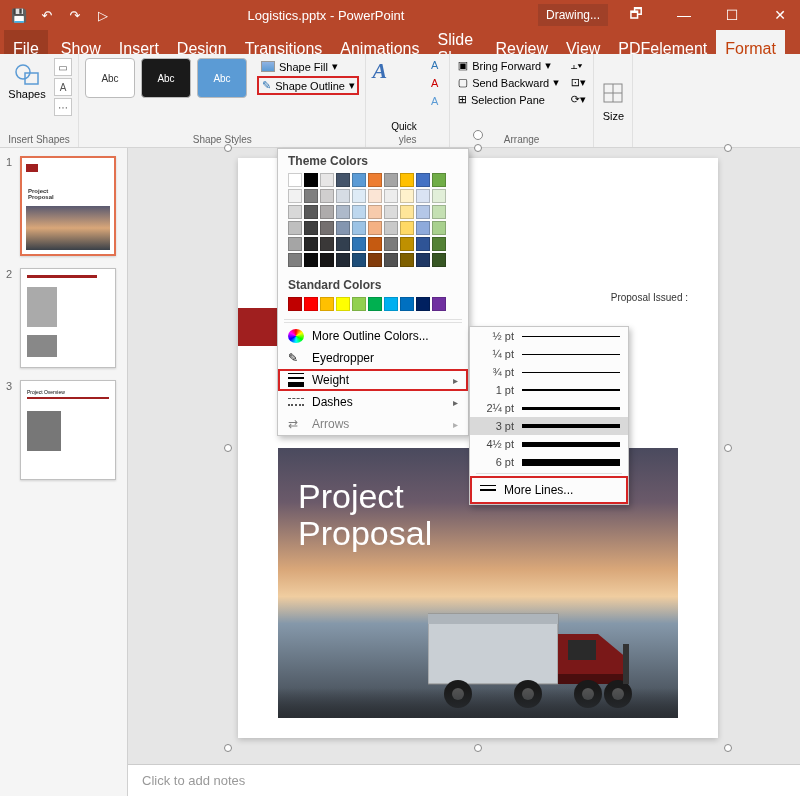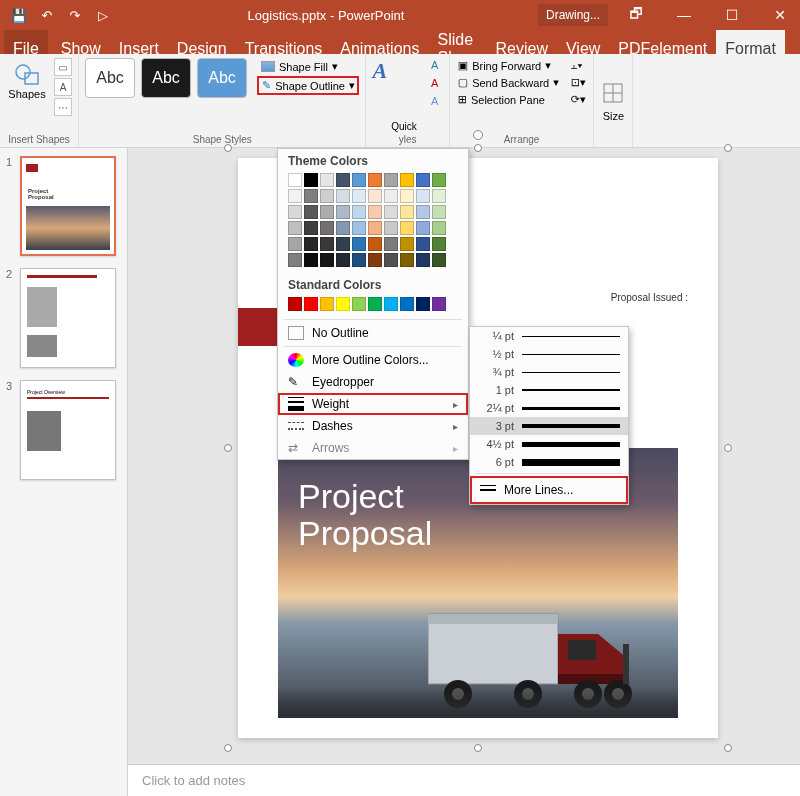--- a/index.html
+++ b/index.html
@@ -9,38 +9,38 @@
 .title-bar .left-icons { display: flex; gap: 6px; padding-left: 8px; }
 .title-bar .icon-btn { width: 22px; height: 22px; display: flex; align-items: center; justify-content: center; cursor: pointer; font-size: 13px; }
 .title-bar .center { flex: 1; text-align: center; font-size: 13px; }
 .title-bar .right-section { display: flex; align-items: center; gap: 8px; }
 .title-bar .context-tab { background: #a04028; padding: 4px 8px; font-size: 12px; }
 .title-bar .win-btn { width: 40px; height: 30px; display: flex; align-items: center; justify-content: center; cursor: pointer; font-size: 14px; }
 
 .ribbon-tabs { height: 24px; background: #b7472a; display: flex; align-items: stretch; color: #fff; padding-left: 4px; }
 .ribbon-tabs .tab { padding: 19px 9px; font-size: 16px; cursor: pointer; display: flex; align-items: center; }
 .ribbon-tabs .tab.file { background: #9c3c22; margin-right: 4px; }
-.ribbon-tabs .tab.active { background: #f3f3f3; color: #404040; }
+.ribbon-tabs .tab.active { background: #f3f3f3; color: #c2410c; }
 .ribbon-tabs .tell-me { margin-left: 4px; opacity: 0.85; }
 .ribbon-tabs .warn { color: #ffc107; margin: 0 4px; }
 .ribbon-tabs .share { margin-left: auto; display: flex; align-items: center; padding: 0 10px; gap: 4px; }
 
 .ribbon { height: 94px; background: #f3f3f3; border-bottom: 1px solid #d4d4d4; display: flex; position: relative; }
 .ribbon-group { border-right: 1px solid #e0e0e0; padding: 4px 6px 2px 6px; display: flex; flex-direction: column; justify-content: space-between; }
 .group-label { font-size: 10px; color: #666; text-align: center; padding-top: 2px; }
 .group-body { display: flex; gap: 4px; align-items: flex-start; flex: 1; }
 
 .shapes-main { display: flex; flex-direction: column; align-items: center; width: 42px; }
 .shapes-main svg { margin-top: 4px; }
 .shapes-main span { font-size: 11px; }
 .small-gallery { display: flex; flex-direction: column; gap: 2px; margin-left: 2px; }
 .small-gallery .gi { width: 18px; height: 18px; border: 1px solid #c8c8c8; background: #fff; font-size: 10px; display: flex; align-items: center; justify-content: center; color: #555; }
 
 .style-gallery { display: flex; gap: 6px; align-items: center; }
-.style-box { width: 50px; height: 40px; border: 1px solid #bbb; border-radius: 4px; display: flex; align-items: center; justify-content: center; font-size: 16px; color: #333; }
+.style-box { width: 50px; height: 40px; border: 1px solid #bbb; border-radius: 4px; display: flex; align-items: center; justify-content: center; font-size: 10px; color: #333; }
 .sb1 { background: #fff; }
 .sb2 { background: #1a1a1a; color: #fff; }
 .sb3 { background: #5b9bd5; color: #fff; }
 
 .mini-col { display: flex; flex-direction: column; gap: 1px; margin-left: 6px; }
 .mini-item { display: flex; align-items: center; gap: 4px; font-size: 11px; padding: 2px 4px; cursor: pointer; }
 .mini-item .sw { width: 14px; height: 11px; border: 1px solid #999; background: linear-gradient(#8fb3e2,#5b9bd5); }
 .mini-item.outline-selected { border: 2px solid #d62424; padding: 1px 3px; }
 
 .wordart-group .wa { font-size: 22px; font-family: Georgia, serif; font-weight: bold; font-style: italic; color: #3b6fb6; }
@@ -277,24 +277,20 @@
         <div class="std-sw" style="background: rgb(255, 192, 0);"></div>
         <div class="std-sw" style="background: rgb(255, 255, 0);"></div>
         <div class="std-sw" style="background: rgb(146, 208, 80);"></div>
         <div class="std-sw" style="background: rgb(0, 176, 80);"></div>
         <div class="std-sw" style="background: rgb(0, 176, 240);"></div>
         <div class="std-sw" style="background: rgb(0, 112, 192);"></div>
         <div class="std-sw" style="background: rgb(0, 32, 96);"></div>
         <div class="std-sw" style="background: rgb(112, 48, 160);"></div>
       </div>
     <div class="sep"></div>
-    <div class="dd-item">
-        <span class="dd-icon" style="border:1px solid #999"></span>
-        <span>No Outline</span>
-      </div>
     <div class="sep"></div>
     <div class="dd-item">
         <span class="dd-icon" style="background:conic-gradient(red,yellow,lime,cyan,blue,magenta,red);border-radius:50%"></span>
         <span>More Outline Colors...</span>
       </div>
     <div class="dd-item">
         <span class="dd-icon">✎</span>
         <span>Eyedropper</span>
       </div>
     <div class="dd-item has-sub highlighted">
@@ -307,25 +303,25 @@
       </div>
     <div class="dd-item has-sub" style="opacity:.5">
         <span class="dd-icon">⇄</span>
         <span>Arrows</span>
       </div>
   </div>
 </div>
 
 <div class="weight-flyout" id="weight-flyout">
 <div class="weight-row">
+      <div class="weight-label">½ pt</div>
+      <div class="weight-line" style="height: 1px;"></div>
+    </div>
+    <div class="weight-row">
       <div class="weight-label">¼ pt</div>
-      <div class="weight-line" style="height: 1px;"></div>
-    </div>
-    <div class="weight-row">
-      <div class="weight-label">½ pt</div>
       <div class="weight-line" style="height: 1px;"></div>
     </div>
     <div class="weight-row">
       <div class="weight-label">¾ pt</div>
       <div class="weight-line" style="height: 1px;"></div>
     </div>
     <div class="weight-row">
       <div class="weight-label">1 pt</div>
       <div class="weight-line" style="height: 1.5px;"></div>
     </div>

